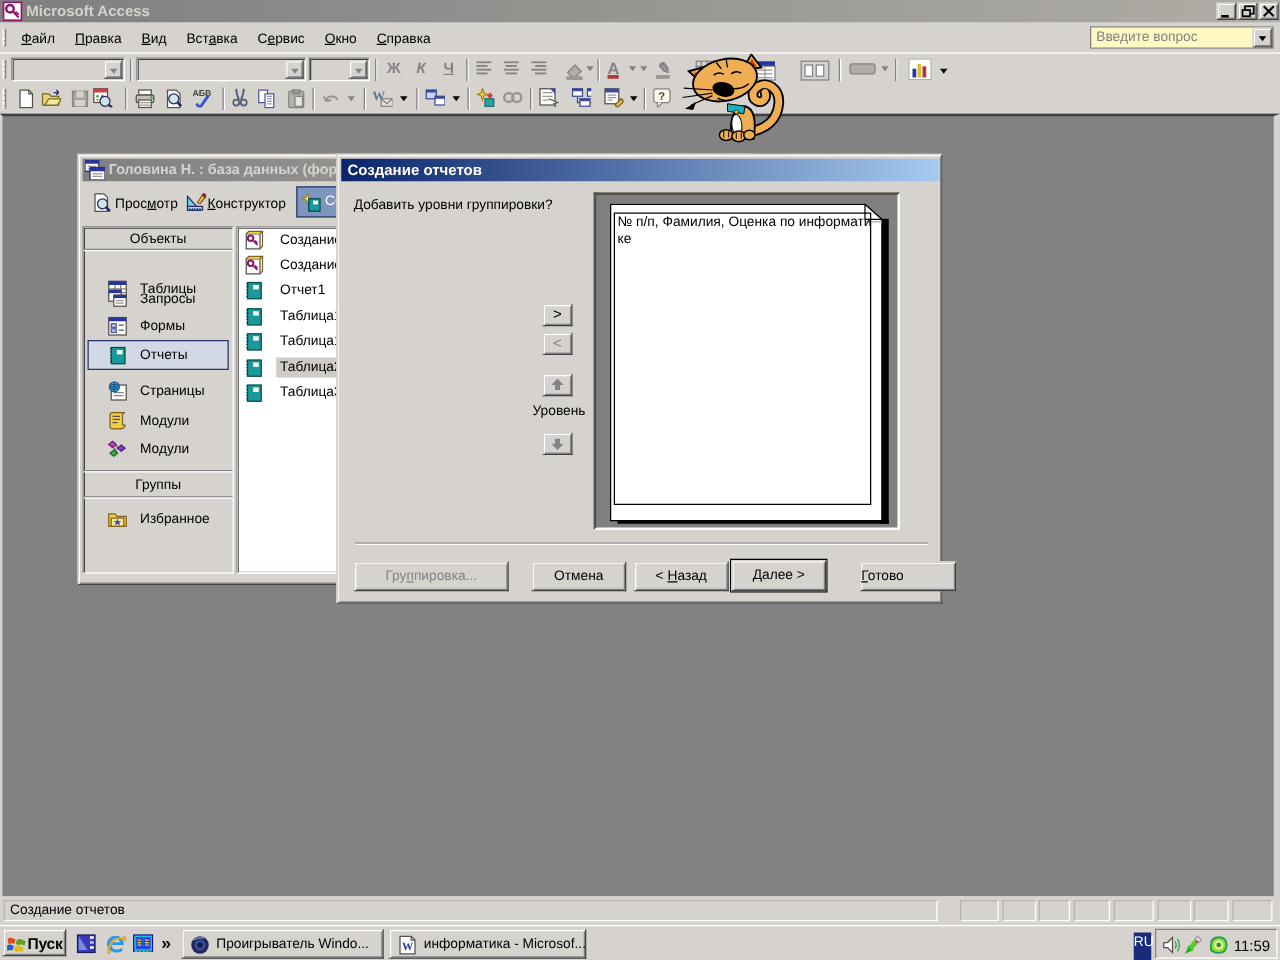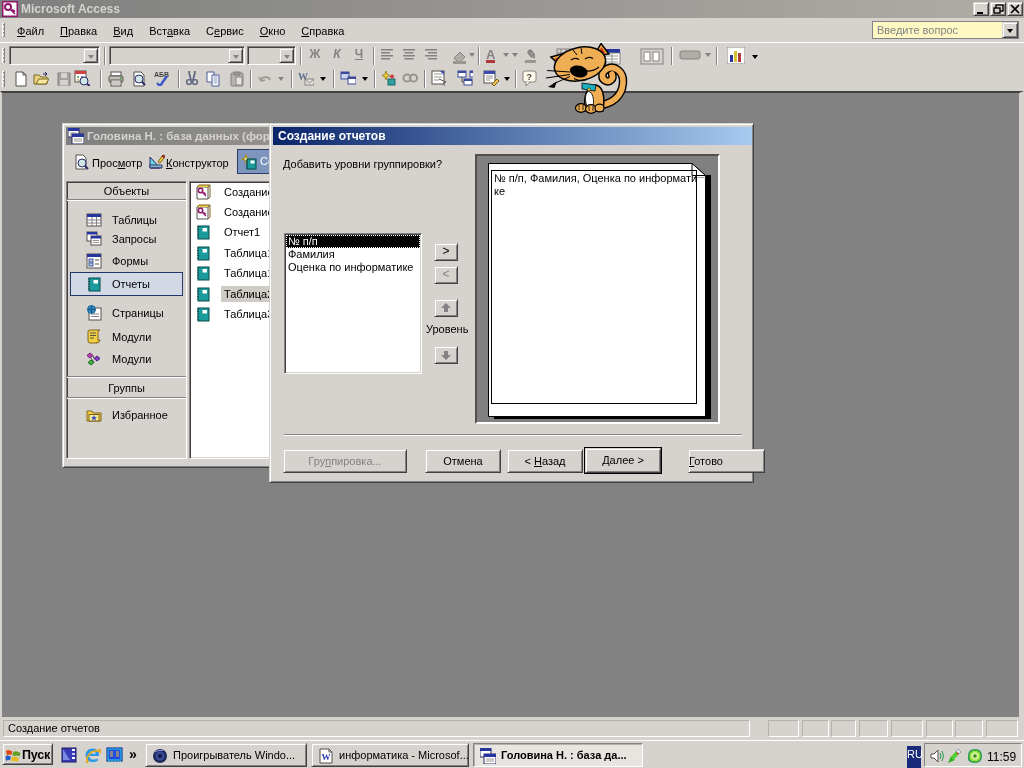--- a/index.html
+++ b/index.html
@@ -313,21 +313,21 @@
           <rect x="9.5" y="6.5" width="4" height="3" fill="#fff"></rect>
           <path d="M6.5 6 H5.5 M6.5 8 H5.5 M6.5 10 H5.5 M6.5 12 H5.5 M6.5 14 H5.5" stroke="#0a4a4a"></path>
         </svg>
       <div class="abs" style="left:22px;top:5px;color:#fff">Создать</div>
     </div>
   </div>
 
   <div class="abs sunken" id="objbar" style="left:3px;top:57px;width:121px;height:278px;background:#d6d3ce">
     <div class="abs" style="left:0;top:3px;width:119px;text-align:center">Объекты</div>
     <div class="abs" style="left:0;top:17px;width:119px;height:2px;border-top:1px solid #848284;border-bottom:1px solid #fff"></div>
-    <div class="dbitem" style="top:26px">
+    <div class="dbitem" style="top:37px">
         <svg class="ic ib">
           <rect x="1" y="2" width="14" height="12" fill="#fff" stroke="#55504a"></rect>
           <rect x="1" y="2" width="14" height="3" fill="#2636a0"></rect>
           <path d="M1 8 H15 M1 11 H15 M6 5 V14 M10.5 5 V14" stroke="#848284"></path>
         </svg>
         <div class="tx">Таблицы</div>
       </div>
     <div class="dbitem" style="top:45px">
         <svg class="ic ib">
           <rect x="1" y="1" width="10" height="9" fill="#fff" stroke="#55504a"></rect>
@@ -461,25 +461,20 @@
       </div>
   </div>
 </div>
 
 <div class="abs" id="dialog" style="left:269px;top:123px;width:485px;height:360px;background:#d6d3ce;border:1px solid;border-color:#d6d3ce #424142 #424142 #d6d3ce;box-shadow:inset 1px 1px 0 #fff, inset -1px -1px 0 #848284">
   <div class="abs" style="left:3px;top:3px;width:479px;height:18px;background:linear-gradient(90deg,#0a246a,#a6caf0)">
     <div class="abs" style="left:5px;top:2px;font-size:12px;font-weight:bold;color:#fff">Создание отчетов</div>
   </div>
   <div class="abs" style="left:13px;top:34px;color:#000">Добавить уровни группировки?</div>
 
-  <div class="abs" id="lbox" style="left:14px;top:109px;width:138px;height:141px;background:#fff;border:1px solid;border-color:#848284 #fff #fff #848284;box-shadow:inset 1px 1px 0 #424142, inset -1px -1px 0 #d6d3ce">
-    <div style="margin:1px 1px 0 1px;background:#000;color:#fff;height:13px;line-height:13px;padding-left:2px;outline:1px dotted #fff;outline-offset:-1px">№ п/п</div>
-    <div style="height:13px;line-height:13px;padding-left:3px">Фамилия</div>
-    <div style="height:13px;line-height:13px;padding-left:3px">Оценка по информатике</div>
-  </div>
 
   <div class="abs btn" style="left:164px;top:119px;width:24px;height:18px;text-align:center;line-height:15px;font-size:12px">&gt;</div>
   <div class="abs btn" style="left:164px;top:142px;width:24px;height:18px;text-align:center;line-height:15px;font-size:12px;color:#848284">&lt;</div>
   <div class="abs btn" style="left:164px;top:175px;width:24px;height:18px"><svg width="22" height="16">
         <path d="M11 3 L16 8 H13 V12 H9 V8 H6 Z" fill="#848284"></path>
       </svg></div>
   <div class="abs" style="left:156px;top:199px;width:42px;text-align:center">Уровень</div>
   <div class="abs btn" style="left:164px;top:222px;width:24px;height:18px"><svg width="22" height="16">
         <path d="M11 13 L16 8 H13 V4 H9 V8 H6 Z" fill="#848284"></path>
       </svg></div>
@@ -560,30 +555,20 @@
       </svg>
     <div class="abs" style="left:27px;top:5px;white-space:nowrap">Проигрыватель Windo...</div>
   </div>
   <div class="abs btn" style="left:311px;top:2px;width:158px;height:24px" id="task2">
     <svg class="abs" style="left:6px;top:4px" width="16" height="16">
         <path d="M2 1 H11 L14 4 V15 H2 Z" fill="#fff" stroke="#55504a"></path>
         <path d="M11 1 V4 H14" fill="none" stroke="#55504a"></path>
         <text x="3.5" y="12" font-size="9" font-weight="bold" fill="#2a3ab0" font-family="Liberation Serif">W</text>
       </svg>
     <div class="abs" style="left:27px;top:5px;white-space:nowrap">информатика - Microsof...</div>
-  </div>
-  <div class="abs" style="left:473px;top:2px;width:170px;height:24px;background:#e8e5e1;border:1px solid;border-color:#848284 #fff #fff #848284;box-shadow:inset 1px 1px 0 #b5b2ab" id="task3">
-    <svg class="abs" style="left:6px;top:4px" width="16" height="16">
-        <rect x="0" y="0" width="11" height="9" fill="#fff" stroke="#2a2a66"></rect>
-        <rect x="0" y="0" width="11" height="3" fill="#2636a0"></rect>
-        <rect x="4" y="6" width="12" height="10" fill="#fff" stroke="#2a2a66"></rect>
-        <rect x="4" y="6" width="12" height="3" fill="#2636a0"></rect>
-        <path d="M6 11 H14 M6 13 H14" stroke="#9a9791"></path>
-      </svg>
-    <div class="abs" style="left:27px;top:5px;font-weight:bold;white-space:nowrap">Головина Н. : база да...</div>
   </div>
   <div class="abs" style="left:907px;top:5px;width:14px;height:29px;background:#1a2a7a;color:#fff;text-align:center;line-height:17px;font-size:11px">RU</div>
   <div class="abs" style="left:924px;top:2px;width:98px;height:24px;border:1px solid;border-color:#848284 #fff #fff #848284" id="tray">
     <svg class="abs" style="left:4px;top:4px" width="16" height="16">
         <path d="M2 6 H5 L9 2 V14 L5 10 H2 Z" fill="#fff" stroke="#55504a"></path>
         <path d="M11 5 Q13 8 11 11 M13 3 Q16 8 13 13" stroke="#2a9a4a" fill="none"></path>
       </svg>
     <svg class="abs" style="left:21px;top:3px" width="17" height="18">
         <path d="M2 16 L5 9 L9 13 Z" fill="#30b020"></path>
         <path d="M4.5 10.5 L10 4 L13 7 L7.5 13 Z" fill="#50d030"></path>

